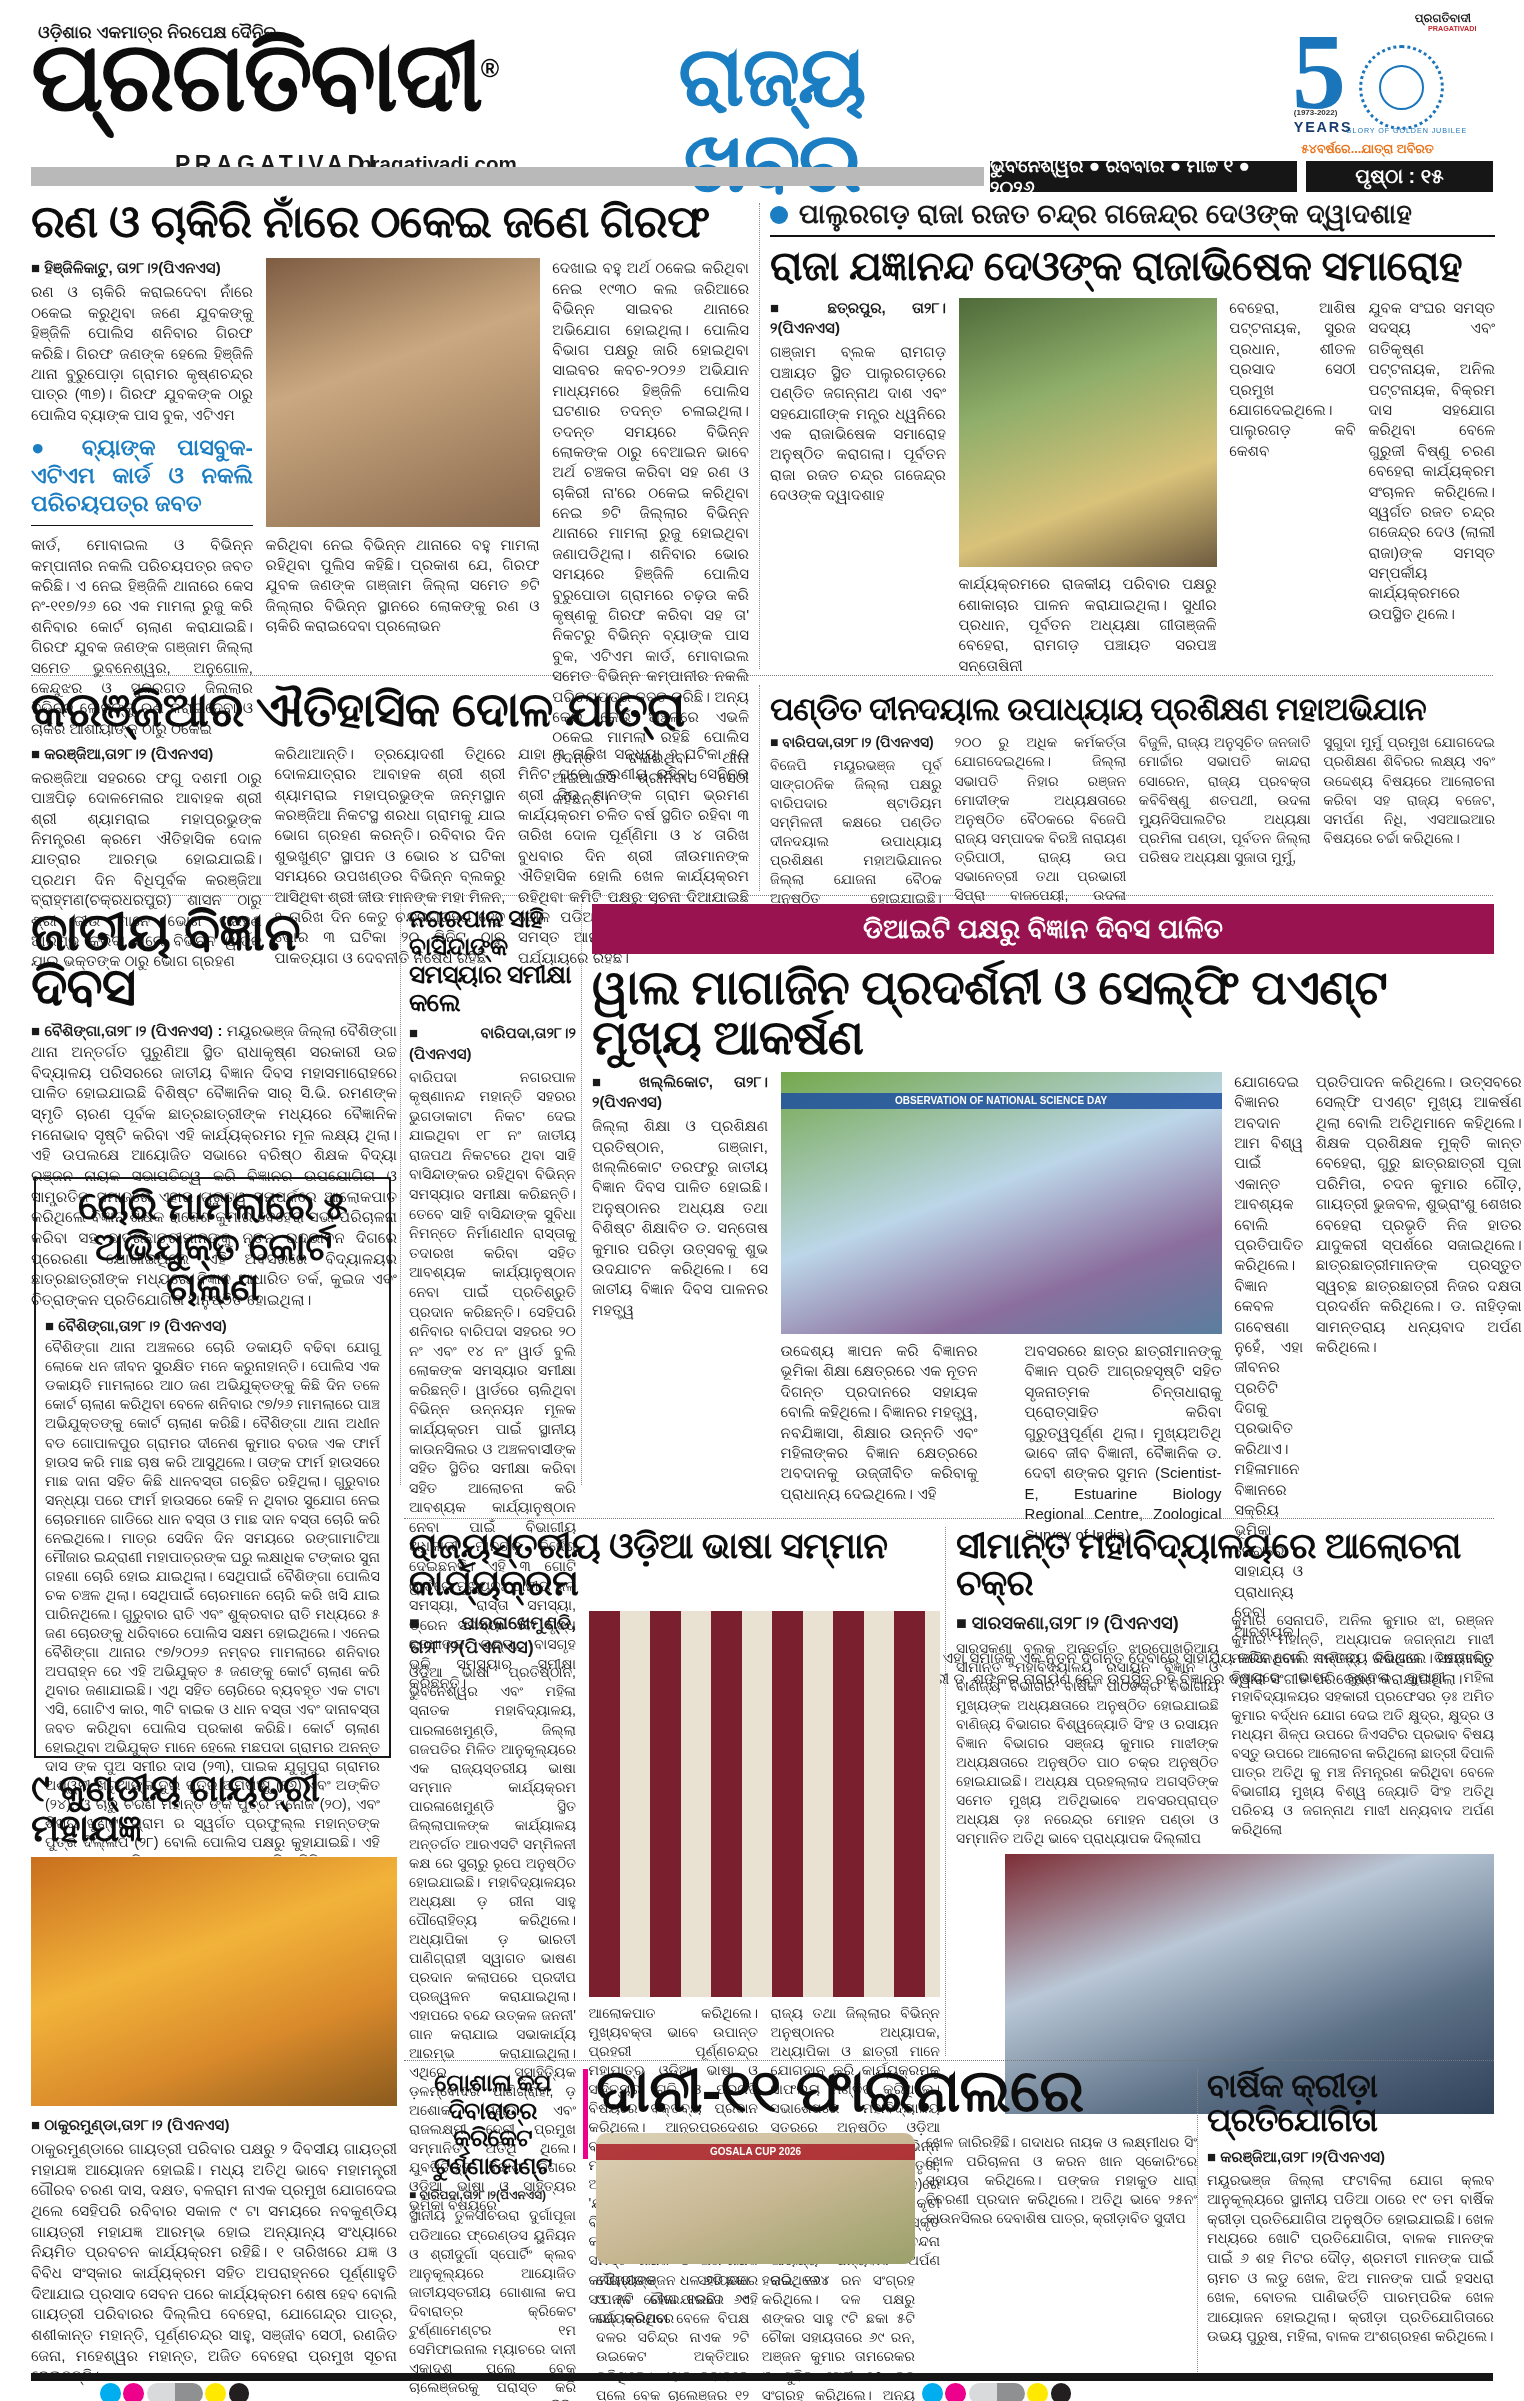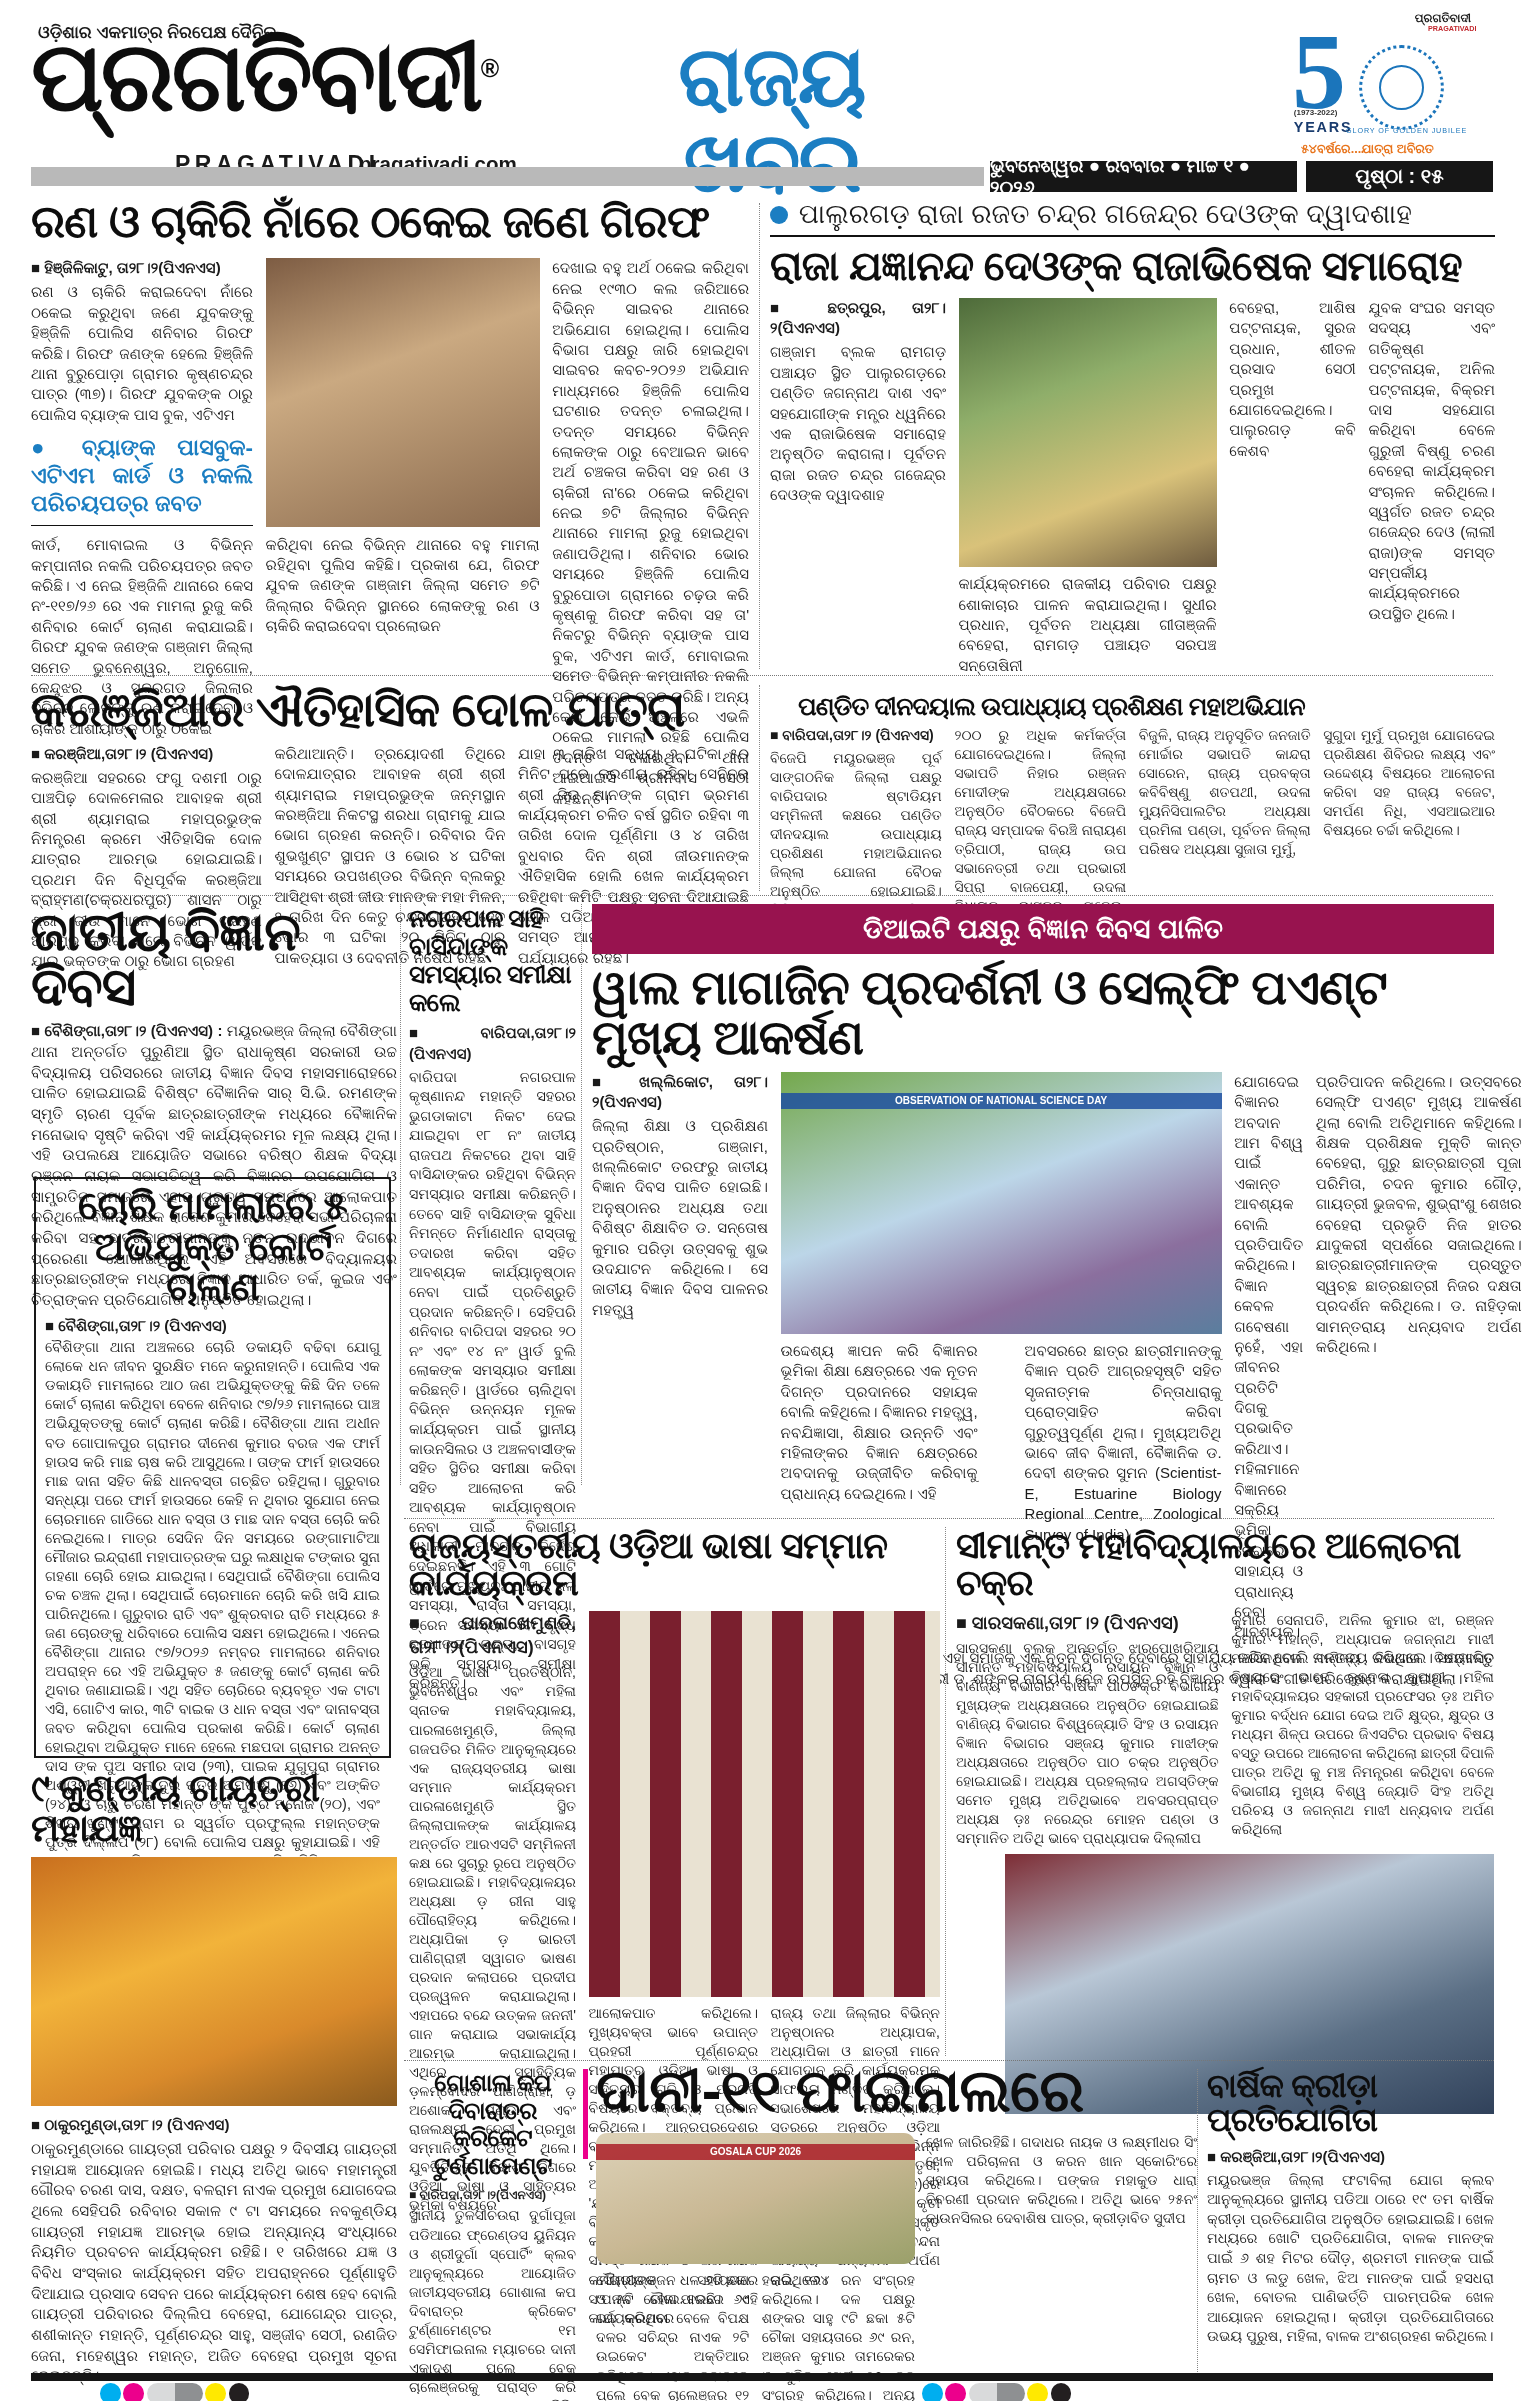--- a/index.html
+++ b/index.html
@@ -8,21 +8,21 @@
   .a{position:absolute;}
   .hl{font-weight:bold;color:#0d0d0d;line-height:1.04;letter-spacing:-0.9px;}
   .cols{display:flex;gap:12.6px;}
   .col{flex:1;font-size:15px;line-height:1.36;text-align:justify;}
   .dl{font-weight:bold;font-size:15px;margin-bottom:3.6px;}
   .ph{background:linear-gradient(160deg,#b9a184 0%,#d8c3a4 45%,#9c8266 100%);position:relative;overflow:hidden;}
   .ph .strip{position:absolute;left:0;right:0;top:8%;background:rgba(30,80,160,.85);color:#fff;
              font-size:10px;font-weight:bold;text-align:center;padding:2.7px 1.8px;}
   .vsep{border-left:0.9px dotted #888;width:0;}
   .hsep{border-top:1.8px dotted #777;height:0;}
-  .kick{font-weight:normal;}
+  .kick{font-weight:bold;}
   .blue{color:#1b7ec2;}
   .banner{background:#98134f;color:#fff;font-weight:bold;text-align:center;}
   .box{border:2.7px solid #181818;}
   .bar-black{background:#161616;color:#fff;font-weight:bold;display:flex;align-items:center;justify-content:center;}
   .dotrow{display:flex;align-items:center;gap:2.7px;}
   .dot{width:20.6px;height:20.6px;border-radius:50%;}
   .pill{width:56px;height:20.6px;border-radius:10.8px;background:linear-gradient(90deg,#d9dadb 50%,#8e9092 50%);}
 </style>
 </head>
 <body>
@@ -99,21 +99,21 @@
         <div class="dl">■ କରଞ୍ଜିଆ,ତା୨୮।୨ (ପିଏନଏସ)</div>
         <span>କରଞ୍ଜିଆ ସହରରେ ଫଗୁ ଦଶମୀ ଠାରୁ ପାଞ୍ଚପିଢ଼ ଦୋଳମେଳାର ଆବାହକ ଶ୍ରୀ ଶ୍ରୀ ଶ୍ୟାମରାଇ ମହାପ୍ରଭୁଙ୍କ ନିମନ୍ତ୍ରଣ କ୍ରମେ ଐତିହାସିକ ଦୋଳ ଯାତ୍ରାର ଆରମ୍ଭ ହୋଇଯାଇଛି। ପ୍ରଥମ ଦିନ ବିଧିପୂର୍ବକ କରଞ୍ଜିଆ ବ୍ରାହ୍ମଣ(ଚକ୍ରଧରପୁର) ଶାସନ ଠାରୁ ଶ୍ରୀ ଜୀଉ ମାନେ ଭୋଗ ଗ୍ରହଣ ଆରମ୍ଭ କରିବା ପରେ ବିଭିନ୍ନ ୱାର୍ଡକୁ ଯାଇ ଭକ୍ତଙ୍କ ଠାରୁ ଭୋଗ ଗ୍ରହଣ</span>
       </div>
       <div class="col">କରିଥାଆନ୍ତି। ତ୍ରୟୋଦଶୀ ତିଥିରେ ଦୋଳଯାତ୍ରାର ଆବାହକ ଶ୍ରୀ ଶ୍ରୀ ଶ୍ୟାମରାଇ ମହାପ୍ରଭୁଙ୍କ ଜନ୍ମସ୍ଥାନ କରଞ୍ଜିଆ ନିକଟସ୍ଥ ଶରଧା ଗ୍ରାମକୁ ଯାଇ ଭୋଗ ଗ୍ରହଣ କରନ୍ତି। ରବିବାର ଦିନ ଶୁଭଖୁଣ୍ଟ ସ୍ଥାପନ ଓ ଭୋର ୪ ଘଟିକା ସମୟରେ ଉପଖଣ୍ଡର ବିଭିନ୍ନ ବ୍ଲକରୁ ଆସିଥିବା ଶ୍ରୀ ଜୀଉ ମାନଙ୍କ ମହା ମିଳନ, ୨ ତାରିଖ ଦିନ କେତୁ ଚନ୍ଦ୍ରଗ୍ରହଣ ହେତୁ ଭୋର ୩ ଘଟିକା ୨୦ ମିନିଟ ଠାରୁ ପାକତ୍ୟାଗ ଓ ଦେବନୀତି ନିଷେଧ ରହିଛି</div>
       <div class="col">ଯାହା ୩ ତାରିଖ ସନ୍ଧ୍ୟା ୬ ଘଟିକା ୫୦ ମିନିଟ ପରେ କରଣୀୟ ରହିବା ସେଦିନର ଶ୍ରୀ ଜିଉ ମାନଙ୍କ ଗ୍ରାମ ଭ୍ରମଣ କାର୍ଯ୍ୟକ୍ରମ ଚଳିତ ବର୍ଷ ସ୍ଥଗିତ ରହିବା ୩ ତାରିଖ ଦୋଳ ପୂର୍ଣ୍ଣିମା ଓ ୪ ତାରିଖ ବୁଧବାର ଦିନ ଶ୍ରୀ ଜୀଉମାନଙ୍କ ଐତିହାସିକ ହୋଲି ଖେଳ କାର୍ଯ୍ୟକ୍ରମ ରହିଥିବା କମିଟି ପକ୍ଷରୁ ସୂଚନା ଦିଆଯାଇଛି ଦୋଳ ପଡିଆ ଓ ମିଳନ ପଡିଆ ଠାରେ ସମସ୍ତ ଆନୁଷଙ୍ଗିକ ବ୍ୟବସ୍ଥା ଶେଷ ପର୍ଯ୍ୟାୟରେ ରହିଛି।</div>
     </div>
   </div>
 
   <div class="a vsep" style="left:759px;top:685px;height:206px;"></div>
   <div class="a" style="left:770px;top:693px;width:725px;">
-    <div class="hl" style="font-size:25px;margin-left:28px;">ପଣ୍ଡିତ ଦୀନଦୟାଲ ଉପାଧ୍ୟାୟ ପ୍ରଶିକ୍ଷଣ ମହାଅଭିଯାନ</div>
+    <div class="hl" style="font-size:32px;">ପଣ୍ଡିତ ଦୀନଦୟାଲ ଉପାଧ୍ୟାୟ ପ୍ରଶିକ୍ଷଣ ମହାଅଭିଯାନ</div>
     <div class="cols" style="margin-top:7.2px;">
       <div class="col" style="font-size:14px;">
         <div class="dl" style="font-size:14px;">■ ବାରିପଦା,ତା୨୮।୨ (ପିଏନଏସ)</div>
         <span>ବିଜେପି ମୟୂରଭଞ୍ଜ ପୂର୍ବ ସାଙ୍ଗଠନିକ ଜିଲ୍ଲା ପକ୍ଷରୁ ବାରିପଦାର ଷ୍ଟାଡିୟମ ସମ୍ମିଳନୀ କକ୍ଷରେ ପଣ୍ଡିତ ଦୀନଦୟାଲ ଉପାଧ୍ୟାୟ ପ୍ରଶିକ୍ଷଣ ମହାଅଭିଯାନର ଜିଲ୍ଲା ଯୋଜନା ବୈଠକ ଅନୁଷ୍ଠିତ ହୋଇଯାଇଛି। ଶିବିରରେ ରାଜ୍ୟ ଜିଲ୍ଲା ନେତୃତ୍ୱଙ୍କ ସହ ଜିଲ୍ଲାର</span>
       </div>
       <div class="col" style="font-size:14px;">୨୦୦ ରୁ ଅଧିକ କର୍ମକର୍ତ୍ତା ଯୋଗଦେଇଥିଲେ। ଜିଲ୍ଲା ସଭାପତି ନିହାର ରଞ୍ଜନ ମୋଦୀଙ୍କ ଅଧ୍ୟକ୍ଷତାରେ ଅନୁଷ୍ଠିତ ବୈଠକରେ ବିଜେପି ରାଜ୍ୟ ସମ୍ପାଦକ ବିରଞ୍ଚି ନାରାୟଣ ତ୍ରିପାଠୀ, ରାଜ୍ୟ ଉପ ସଭାନେତ୍ରୀ ତଥା ପ୍ରଭାରୀ ସିପ୍ରା ବାଜପେୟୀ, ଉଦଳା ବିଧାୟକ ଭାସ୍କର ମଢେଇ, ବଡସାହି ବିଧାୟକ ସନାତନ</div>
       <div class="col" style="font-size:14px;">ବିଜୁଳି, ରାଜ୍ୟ ଅନୁସୂଚିତ ଜନଜାତି ମୋର୍ଚ୍ଚାର ସଭାପତି କାନ୍ଦରା ସୋରେନ, ରାଜ୍ୟ ପ୍ରବକ୍ତା କବିବିଷ୍ଣୁ ଶତପଥୀ, ଉଦଳା ମ୍ୟୁନିସିପାଲଟିର ଅଧ୍ୟକ୍ଷା ପ୍ରମିଳା ପଣ୍ଡା, ପୂର୍ବତନ ଜିଲ୍ଲା ପରିଷଦ ଅଧ୍ୟକ୍ଷା ସୁଜାତା ମୁର୍ମୁ,</div>
       <div class="col" style="font-size:14px;">ସୁଗୁଦା ମୁର୍ମୁ ପ୍ରମୁଖ ଯୋଗଦେଇ ପ୍ରଶିକ୍ଷଣ ଶିବିରର ଲକ୍ଷ୍ୟ ଏବଂ ଉଦ୍ଦେଶ୍ୟ ବିଷୟରେ ଆଲୋଚନା କରିବା ସହ ରାଜ୍ୟ ବଜେଟ, ସମର୍ପଣ ନିଧି, ଏସଆଇଆର ବିଷୟରେ ଚର୍ଚ୍ଚା କରିଥିଲେ।</div>
     </div>
   </div>

